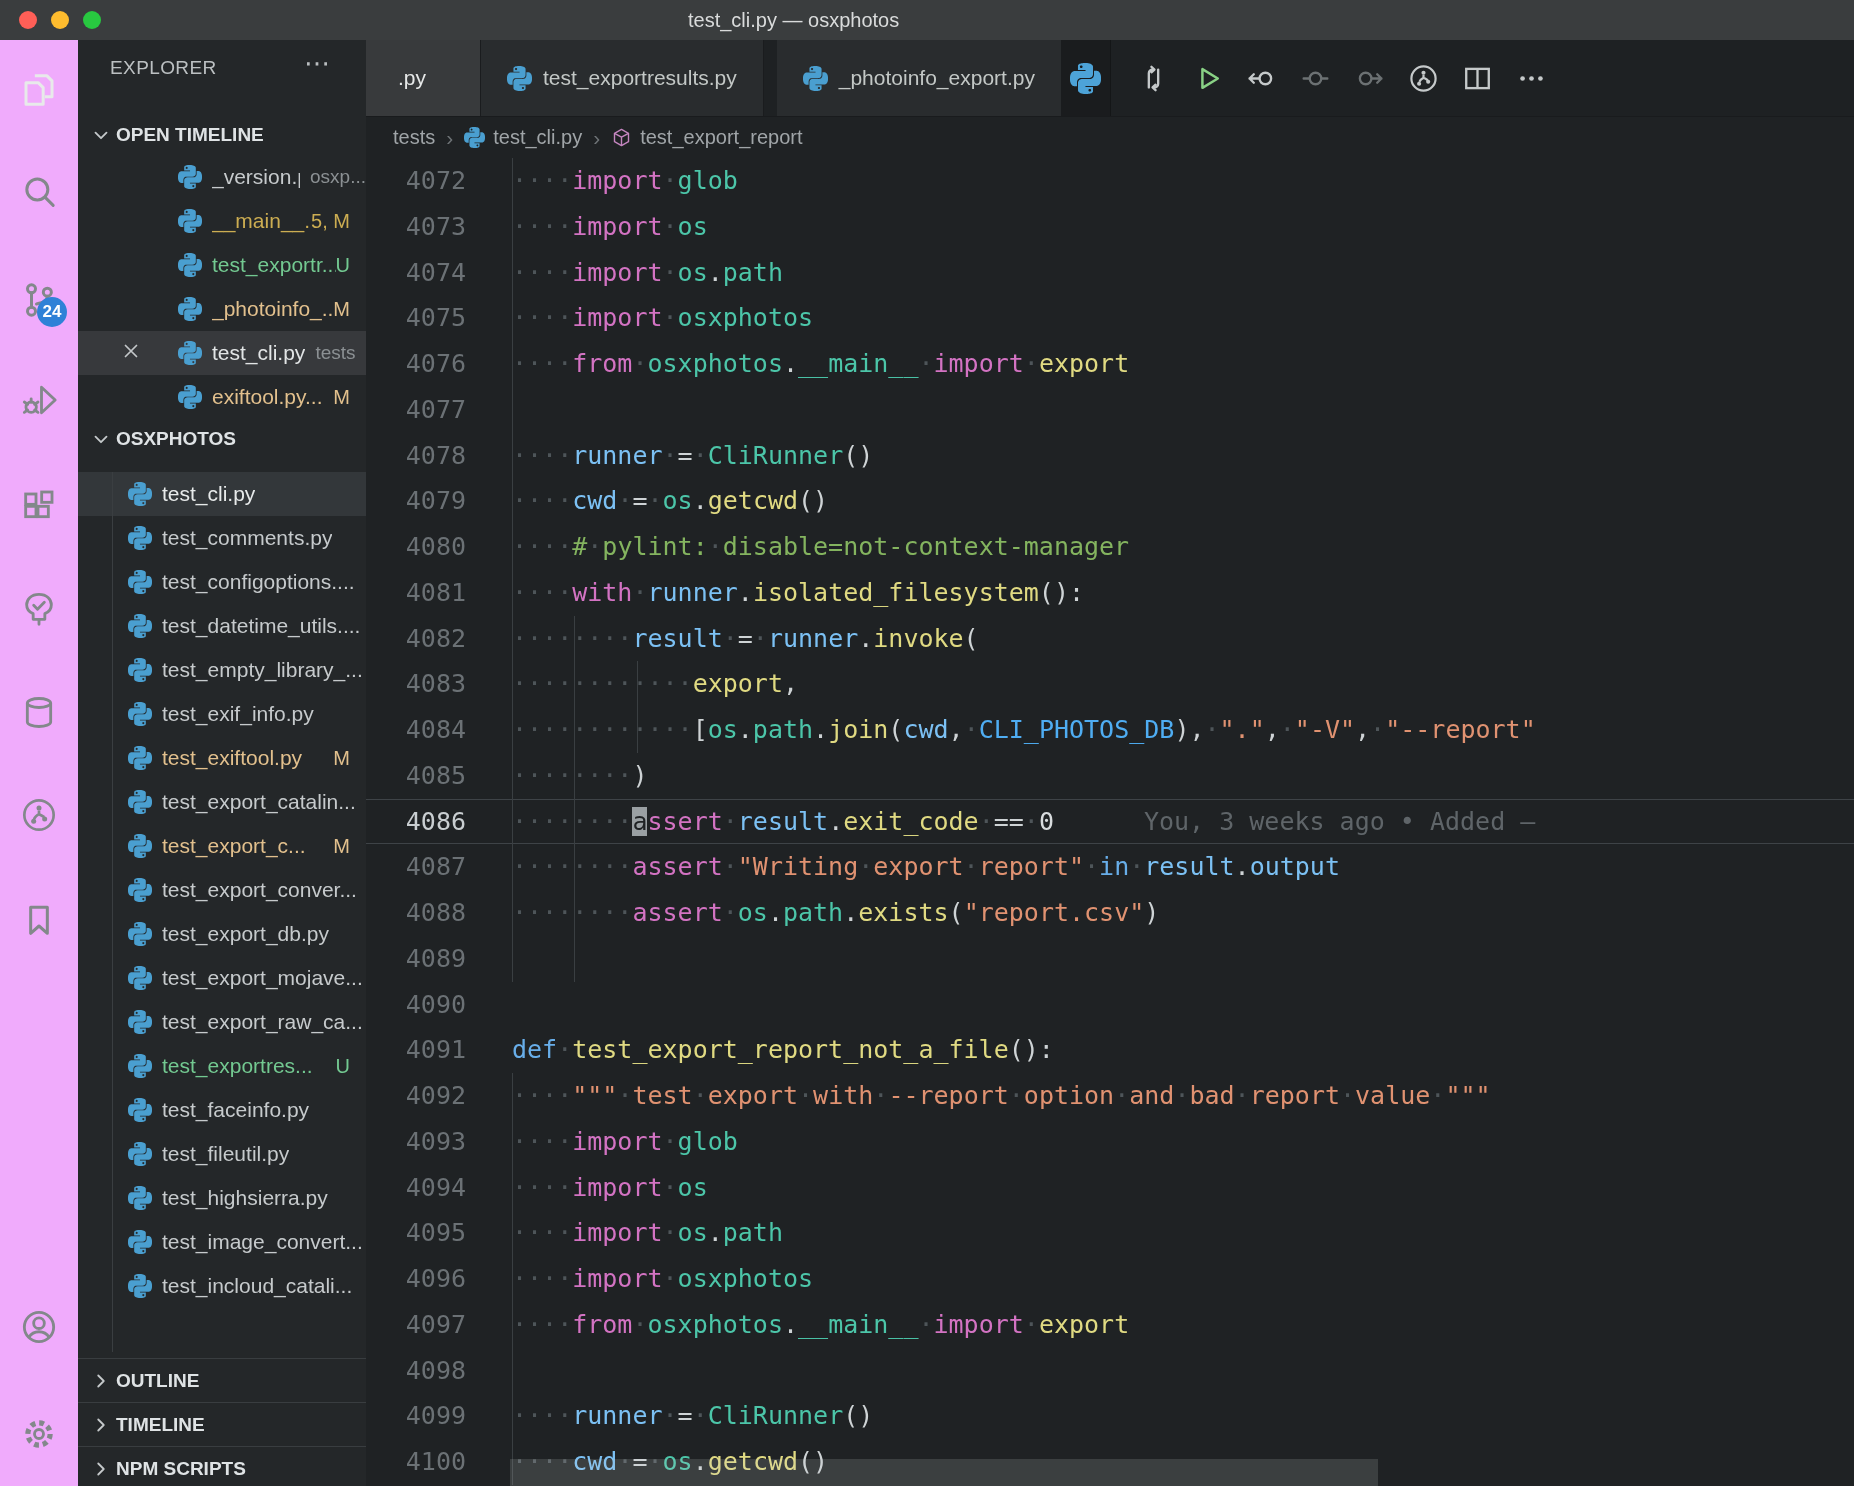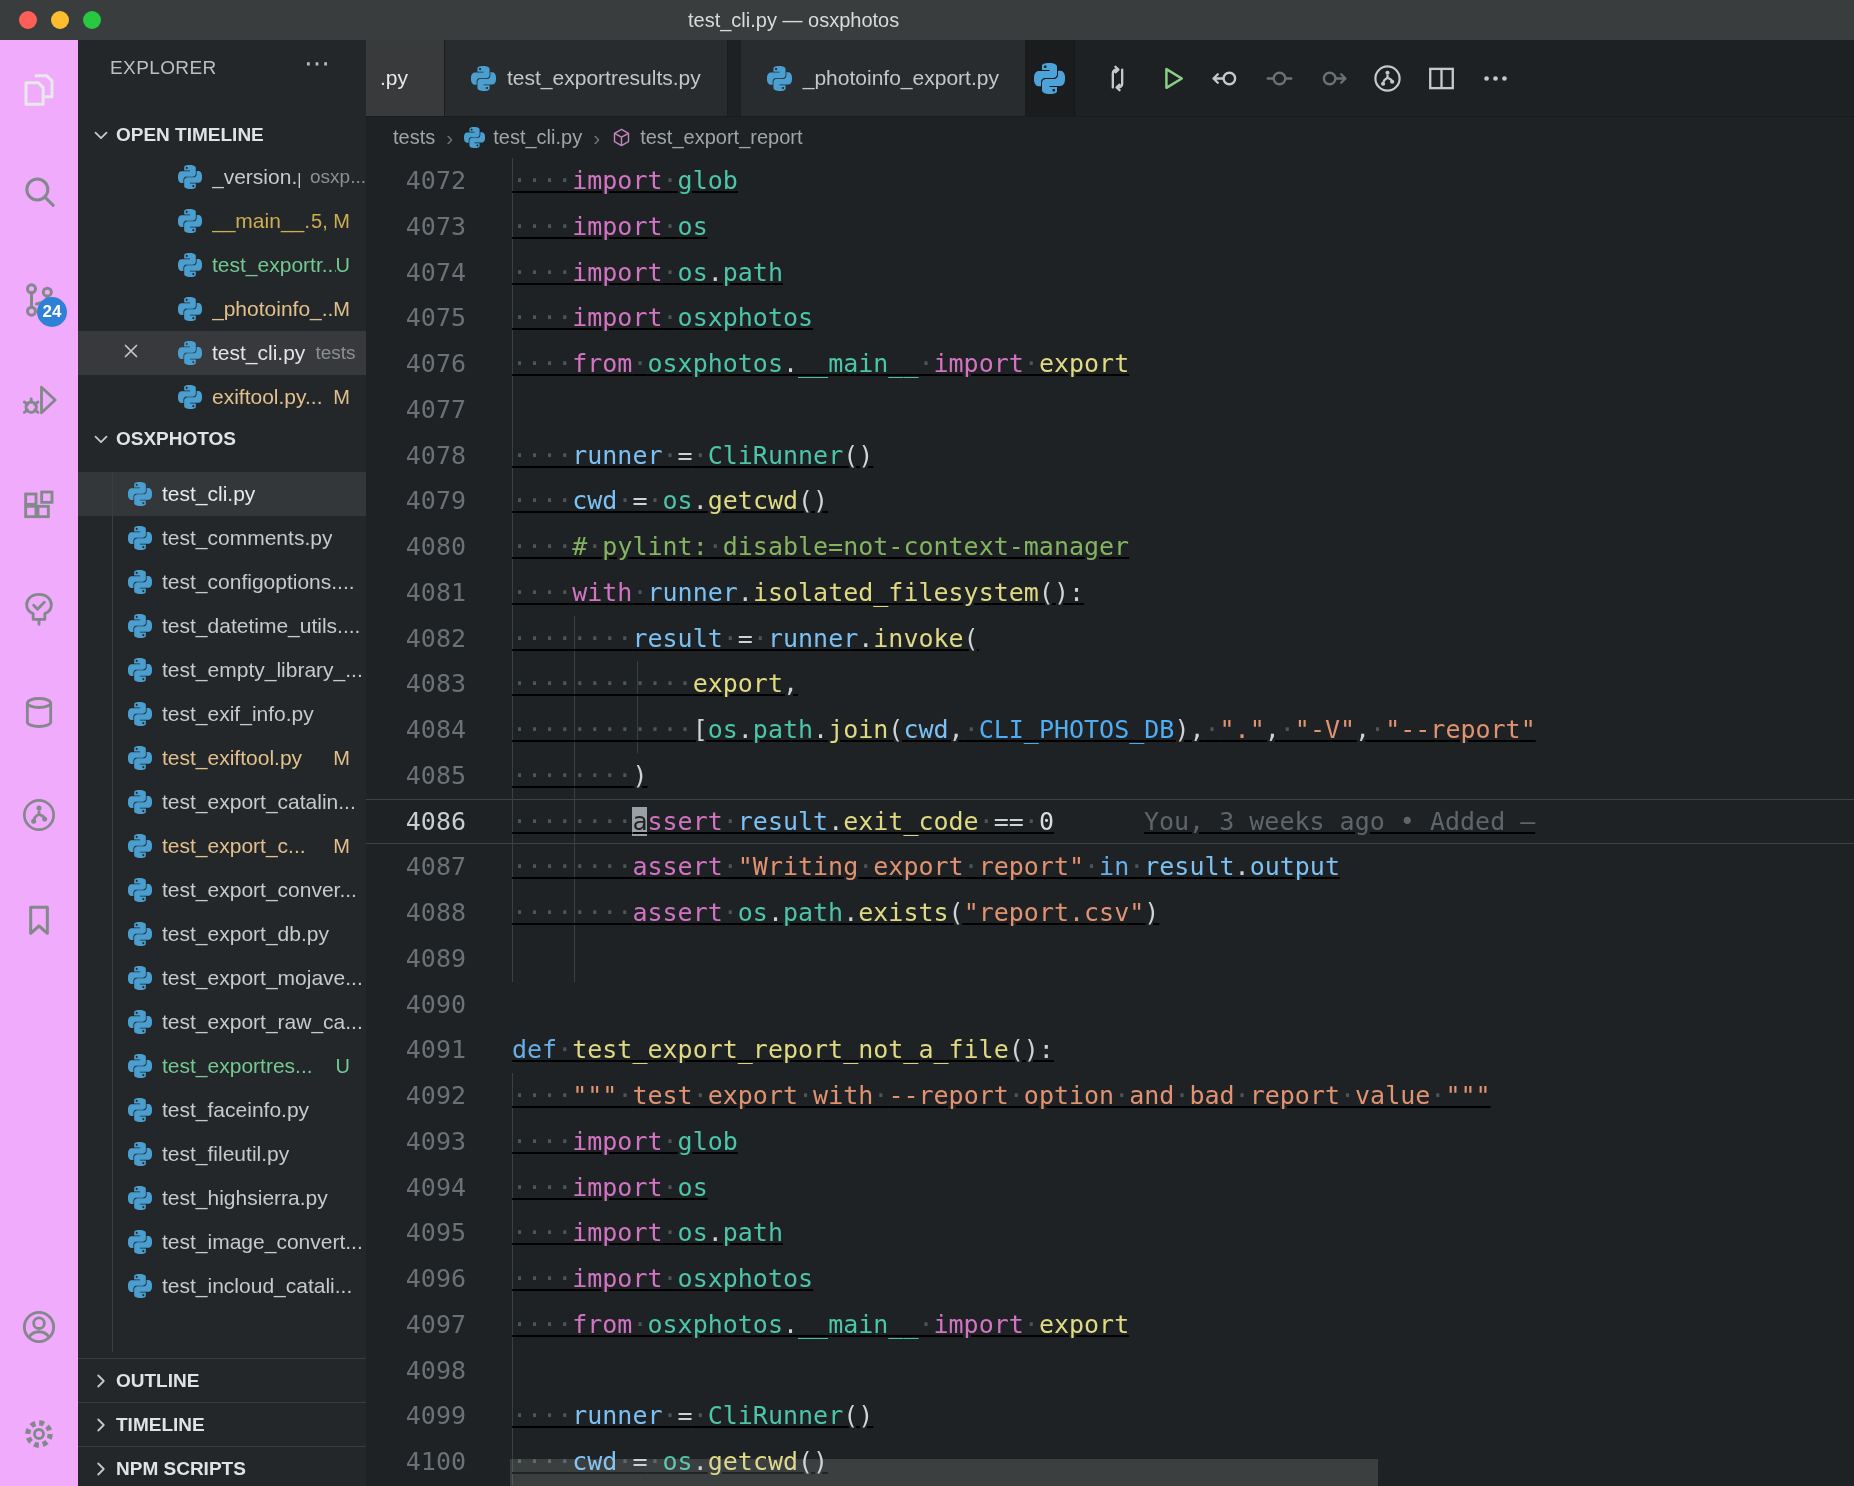--- a/index.html
+++ b/index.html
@@ -44,21 +44,21 @@
   .tree .row{padding-left:50px;}
   .tree .row.selected{background:#33373a;color:#e7eaea;}
   .tree-guide{position:absolute;left:34px;top:0;bottom:0;width:1px;background:#3a3e41;}
   .c-warn{color:#ccad52;} .c-mod{color:#e2c08d;} .c-untracked{color:#73c991;} .c-plain{color:#c6cacc;} .c-active{color:#e2e5e6;}
   
   .tabbar{position:absolute;top:40px;left:366px;right:0;height:76px;background:#1e2123;
     display:flex;align-items:stretch;border-bottom:1px solid #191b1d;}
   .tab{display:flex;align-items:center;gap:11px;padding:0 26px;font-size:21px;color:#c3c8c6;
     background:#292c2e;border-right:1px solid #1a1c1e;white-space:nowrap;}
   .tab.active{background:#383a3c;color:#e7e9e9;}
-  .tab.stub{width:50px;padding:0 14px;}
+  .tab.stub{width:50px;padding:0 32px;}
   .tab.gapbefore{margin-left:13px;}
   .tab .pyico{width:25px;height:25px;color:#4a9fd0;}
   .pybtn{width:48px;background:#1a1c1e;display:flex;align-items:center;justify-content:center;border-right:1px solid #141617;}
   .pybtn svg{width:31px;height:31px;color:#4da3d8;}
   .tbicons{display:flex;align-items:center;margin-left:26px;gap:21px;}
   .tbicon{width:33px;height:33px;color:#c5c9ca;}
   .tbicon svg{width:33px;height:33px;}
   .tbicon.green{color:#89d185;} .tbicon.dim{color:#6c7173;}
   
   .crumbs{position:absolute;top:117px;left:366px;right:0;height:41px;background:#1f2224;
@@ -66,21 +66,21 @@
   .crumbs .sep{color:#6f7477;margin:0 11px;font-size:21px;}
   .crumbs .cico{width:21px;height:21px;margin-right:8px;}
   .crumb{display:flex;align-items:center;}
   
   .editor{position:absolute;top:158px;left:366px;right:0;bottom:0;overflow:hidden;
     background:#1f2224;font-family:"DejaVu Sans Mono",monospace;font-size:25px;}
   .line{position:relative;height:45.75px;line-height:45.75px;white-space:pre;}
   .line .ln{position:absolute;left:0;top:0;width:100px;text-align:right;color:#6b7175;}
   .line.cur .ln{color:#c9ced1;}
   .line.cur{box-shadow:inset 0 1px 0 #3e4347, inset 0 -1px 0 #3e4347;}
-  .line .lc{position:absolute;left:146px;top:0;text-decoration:underline;}
+  .line .lc{position:absolute;left:146px;top:0;}
   .guide{position:absolute;top:0;bottom:0;width:1px;background:#3a3f42;}
   .ws{color:#4e5559;}
   .c-k{color:#d373c3;} .c-kb{color:#68aee9;margin-top:12px;} .c-m{color:#4cc6a9;} .c-f{color:#e0da82;}
   .c-v{color:#7cc1f4;margin-top:48px;} .c-c{color:#4fadf2;} .c-s{color:#e09271;} .c-cm{color:#84b45f;}
   .c-p{color:#ced3d5;} .c-n{color:#d8dcde;}
   .c-cb{background:#9aa0a3;color:#1f2224;}
   .blame{color:#5f6569;margin-left:90px;}
   .hscroll{position:absolute;left:144px;bottom:0;width:868px;height:27px;background:rgba(200,205,208,.17);}
 </style>
 </head>

